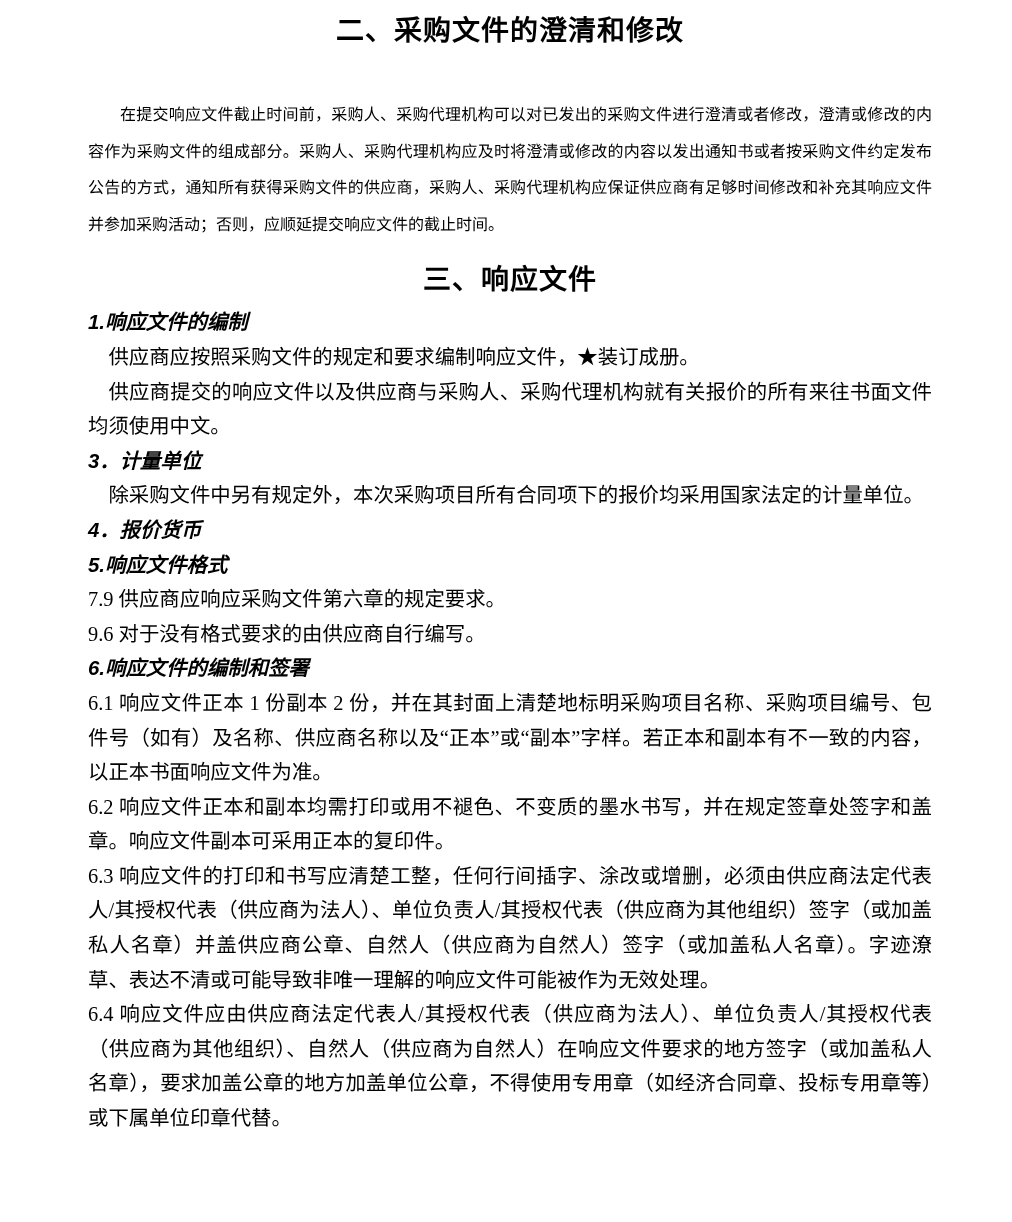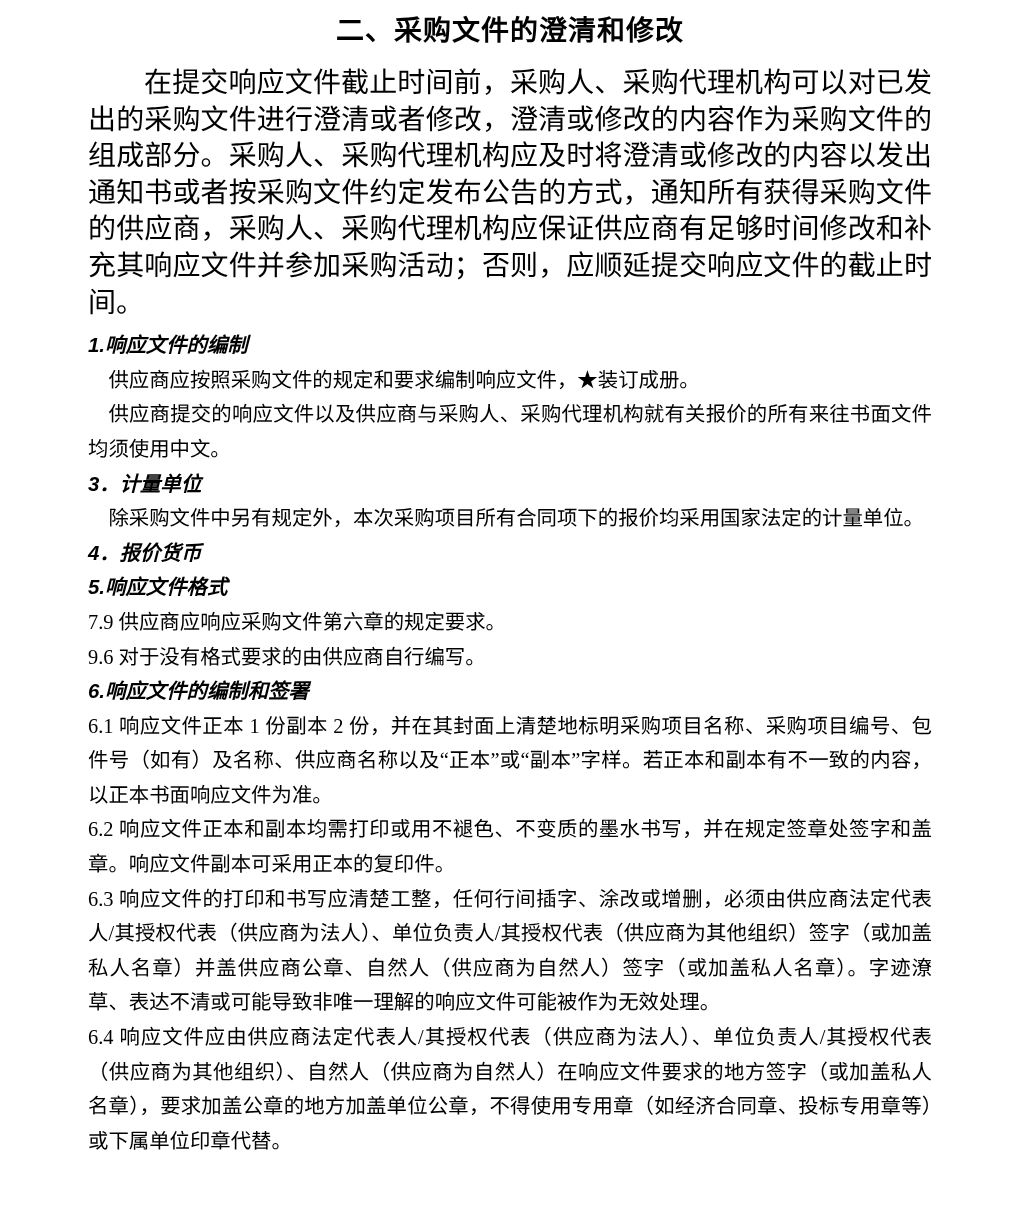--- a/index.html
+++ b/index.html
@@ -25,22 +25,22 @@
     font-size: 28px;
     font-weight: bold;
     line-height: 36px;
     text-align: center;
     letter-spacing: 1px;
   }
   .doc-title.second {
     margin-top: 19px;
   }
   .intro {
-    margin: 16px 0 0 0;
-    font-size: 28px;
+    margin: 48px 0 0 0;
+    font-size: 16px;
     line-height: 36.6px;
     text-align: justify;
     text-indent: 2em;
   }
   .blocks {
     margin-top: 7px;
     font-size: 20.4px;
     line-height: 34.6px;
   }
   .blocks p, .blocks h3 {
@@ -65,20 +65,21 @@
 </style>
 </head>
 <body>
 
 <div class="page">
 
   <div class="doc-title">二、采购文件的澄清和修改</div>
 
   <p class="intro">在提交响应文件截止时间前，采购人、采购代理机构可以对已发出的采购文件进行澄清或者修改，澄清或修改的内容作为采购文件的组成部分。采购人、采购代理机构应及时将澄清或修改的内容以发出通知书或者按采购文件约定发布公告的方式，通知所有获得采购文件的供应商，采购人、采购代理机构应保证供应商有足够时间修改和补充其响应文件并参加采购活动；否则，应顺延提交响应文件的截止时间。</p>
 
+  <div class="doc-title second">三、响应文件</div>
 
   <div class="blocks">
 
     <h3 class="item-heading">1.响应文件的编制</h3>
     <p class="item-body">供应商应按照采购文件的规定和要求编制响应文件，★装订成册。</p>
 
     <p class="item-body">供应商提交的响应文件以及供应商与采购人、采购代理机构就有关报价的所有来往书面文件均须使用中文。</p>
 
     <h3 class="item-heading">3．计量单位</h3>
     <p class="item-body">除采购文件中另有规定外，本次采购项目所有合同项下的报价均采用国家法定的计量单位。</p>

